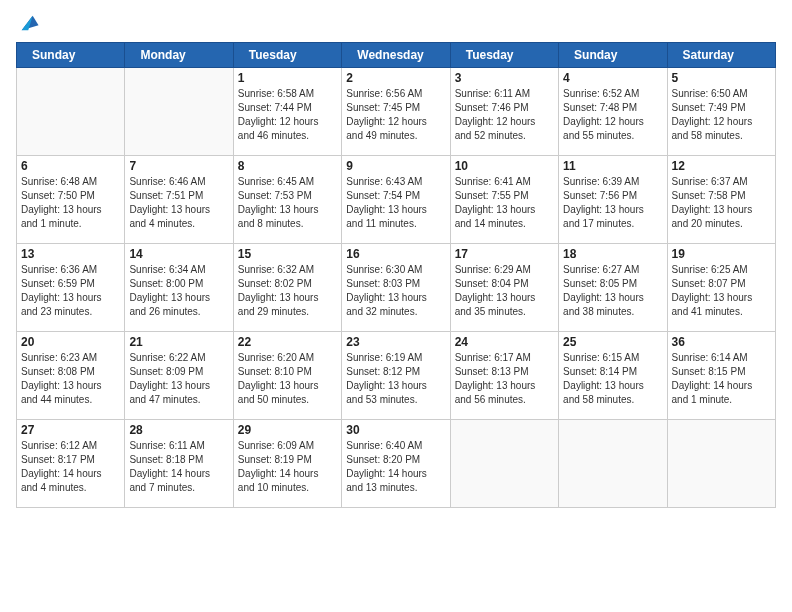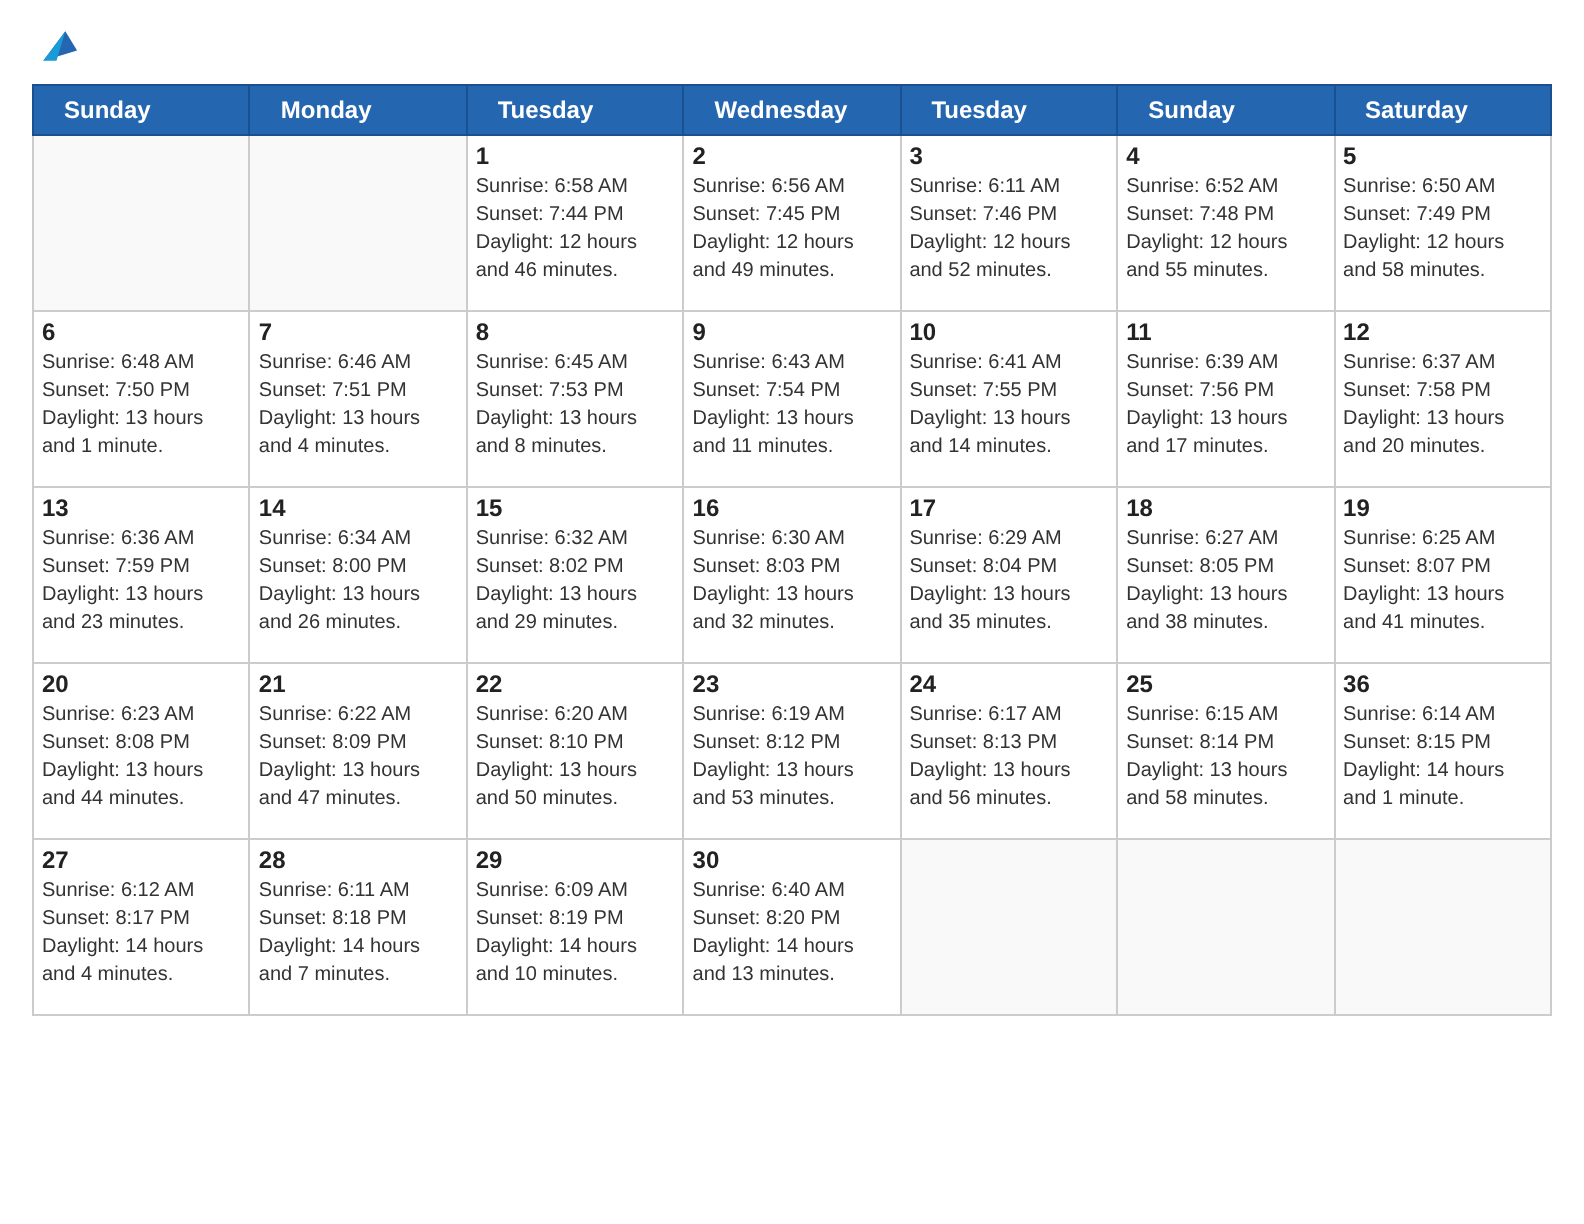--- a/index.html
+++ b/index.html
@@ -210,21 +210,21 @@
             <div class="day-info">Sunrise: 6:37 AM
 Sunset: 7:58 PM
 Daylight: 13 hours
 and 20 minutes.</div>
           </td>
         </tr>
         <tr>
           <td class="day-cell">
             <span class="day-number">13</span>
             <div class="day-info">Sunrise: 6:36 AM
-Sunset: 7:59 PM
+Sunset: 6:59 PM
 Daylight: 13 hours
 and 23 minutes.</div>
           </td>
           <td class="day-cell">
             <span class="day-number">14</span>
             <div class="day-info">Sunrise: 6:34 AM
 Sunset: 8:00 PM
 Daylight: 13 hours
 and 26 minutes.</div>
           </td>

